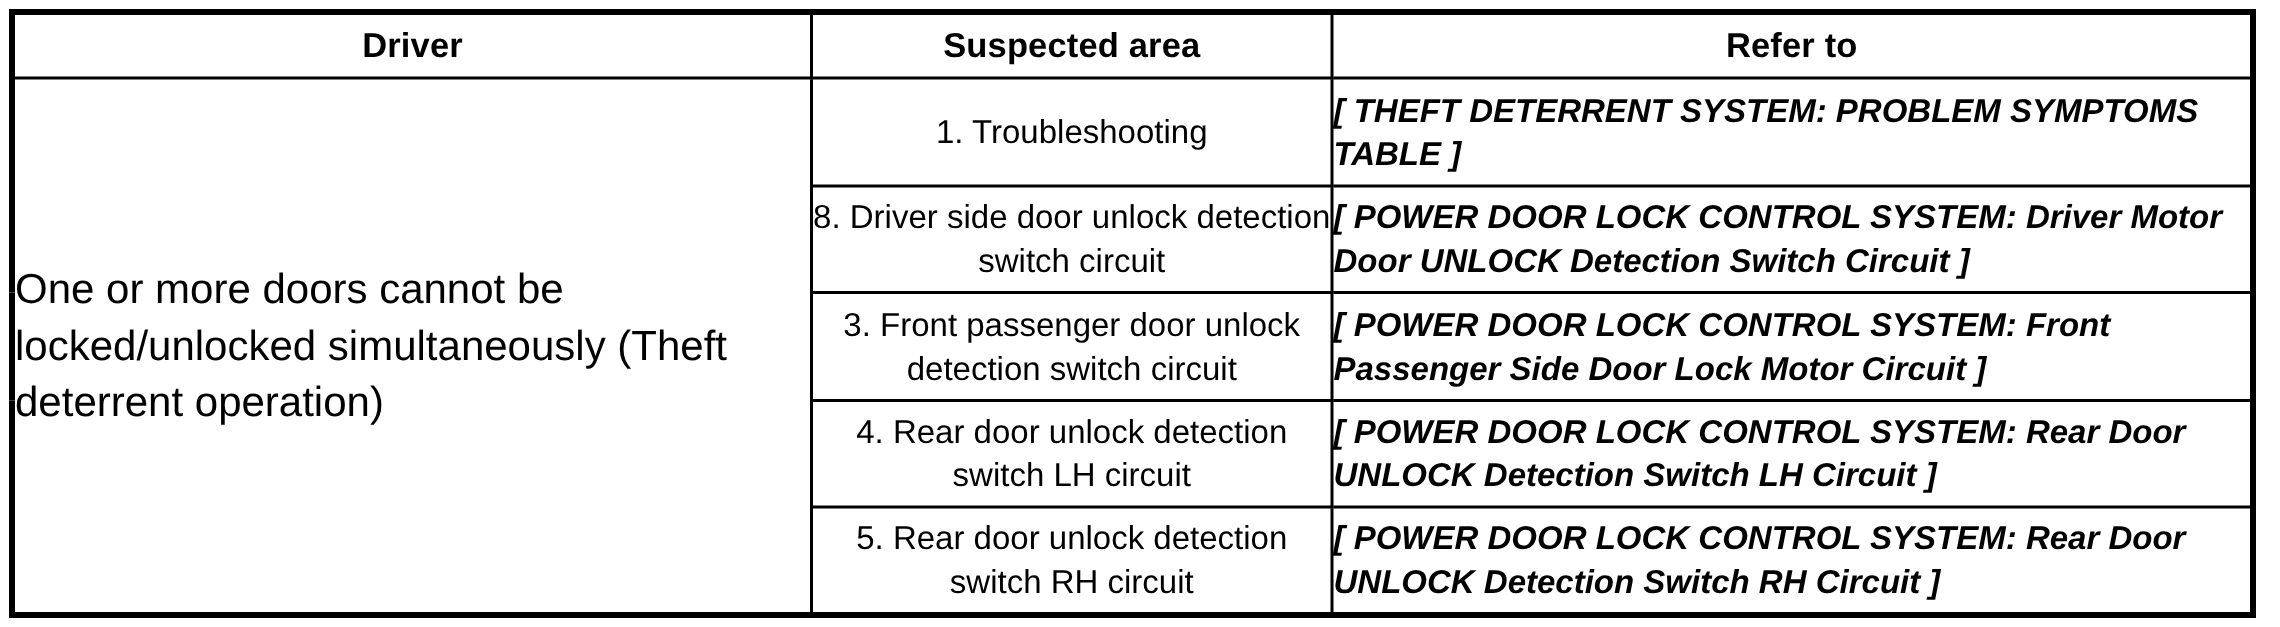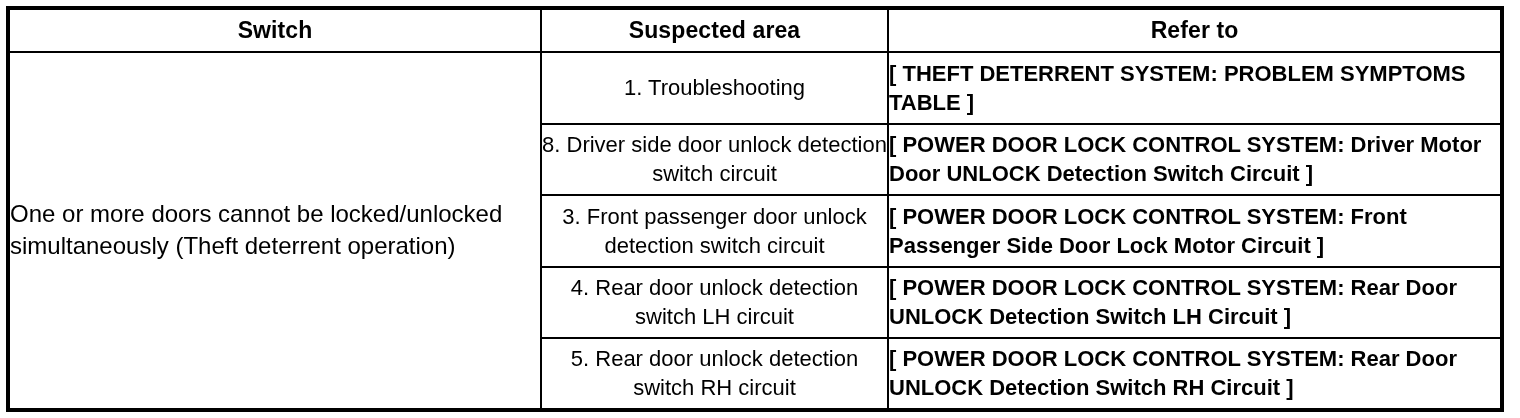--- a/index.html
+++ b/index.html
@@ -55,26 +55,26 @@
     font-size: 23px;
     letter-spacing: 0.1px;
   }
   thead th:first-child { border-left: none; }
   thead th:last-child  { border-right: none; }
 
   
   tbody tr { height: 71.5px; }
   tbody td { border-left: 2px solid #000000; border-right: 2px solid #000000; }
   tbody td.cell-symptom { border-left: none; }
-  tbody td.cell-refer   { border-right: none; }
+  tbody td.cell-refer   { border-right: none; font-style: italic; }
   tbody tr:last-child td { border-bottom: none; }
 
   .cell-symptom {
     padding: 0 6px 0 10px;
-    font-size: 24px;
+    font-size: 28px;
     line-height: 1.33;
     text-align: left;
   }
 
   .cell-area {
     padding: 4px 6px 4px 10px;
     font-size: 22px;
     line-height: 1.33;
     text-align: center;
     vertical-align: middle;
@@ -96,21 +96,21 @@
 
 <div class="sheet">
   <table class="symptom-table">
     <colgroup>
       <col class="c-symptom">
       <col class="c-area">
       <col class="c-refer">
     </colgroup>
     <thead>
       <tr>
-        <th>Switch</th>
+        <th>Driver</th>
         <th>Suspected area</th>
         <th>Refer to</th>
       </tr>
     </thead>
     <tbody>
       <tr>
         <td class="cell-symptom" rowspan="5">
           <span class="txt">One or more doors cannot be locked/unlocked simultaneously (Theft deterrent operation)</span>
         </td>
         <td class="cell-area">

